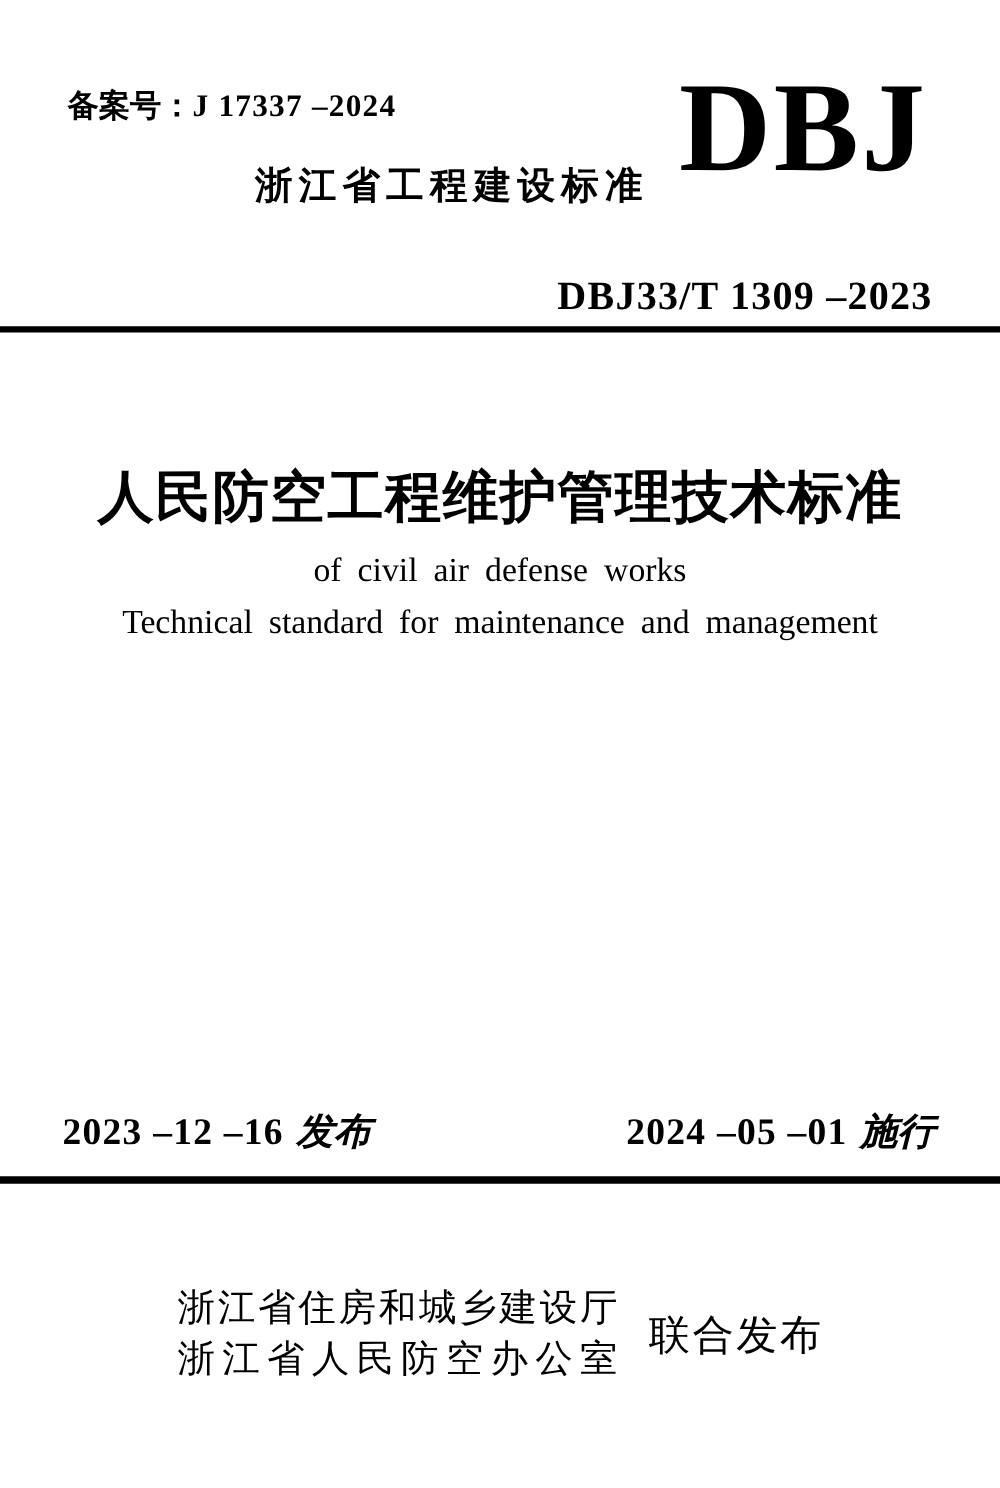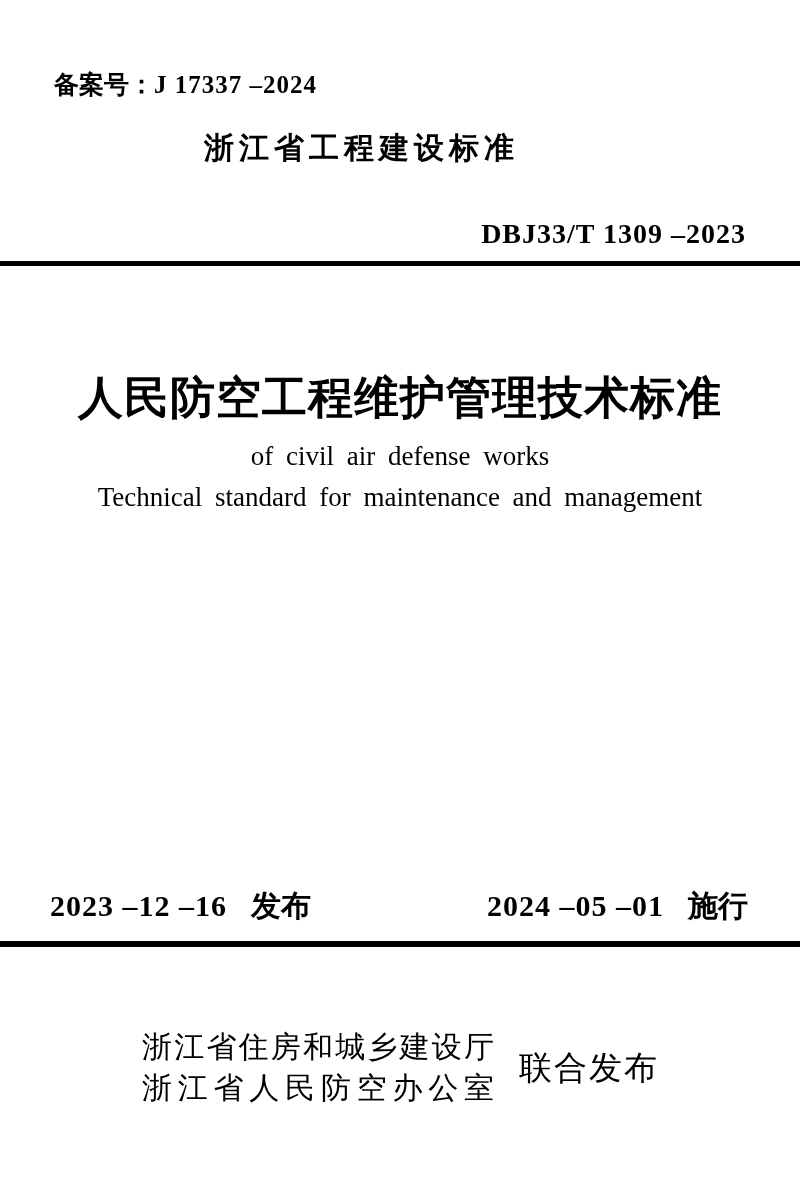--- a/index.html
+++ b/index.html
@@ -51,21 +51,21 @@
     line-height: 1.08;
     font-weight: bold;
     font-family: "Liberation Serif", serif;
     letter-spacing: 2px;
   }
   
   .std-code {
     position: absolute;
     right: 54px;
     top: 218px;
-    font-size: 28px;
+    font-size: 32px;
     font-weight: bold;
     font-family: "Liberation Serif", serif;
     letter-spacing: 1px;
     white-space: nowrap;
   }
   .rule {
     position: absolute;
     left: 0;
     width: 800px;
     background: #000000;
@@ -108,21 +108,22 @@
     font-size: 30px;
     font-weight: bold;
     line-height: 36px;
     white-space: nowrap;
   }
   .date-row .num {
     font-family: "Liberation Serif", serif;
     letter-spacing: 1px;
   }
   .date-row .lbl {
-    margin-left: 24px;
+    margin-left: 10px;
+    font-style: italic;
   }
   
   .publishers {
     position: absolute;
     left: 142px;
     top: 1026px;
     width: 352px;
     font-size: 30px;
     line-height: 41px;
   }
@@ -144,20 +145,21 @@
 <body>
 
 <div class="page">
 
   <div class="record-line cjk-hei">
     <span>备案号：</span><span class="num">J 17337 –2024</span>
   </div>
 
   <div class="category-line cjk-hei">浙江省工程建设标准</div>
 
+  <div class="dbj-logo">DBJ</div>
 
   <div class="std-code">DBJ33/T 1309 –2023</div>
 
   <div class="rule rule-top"></div>
 
   <div class="title-zh">人民防空工程维护管理技术标准</div>
 
   <div class="title-en">
     <div>of civil air defense works</div>
     <div>Technical standard for maintenance and management</div>

